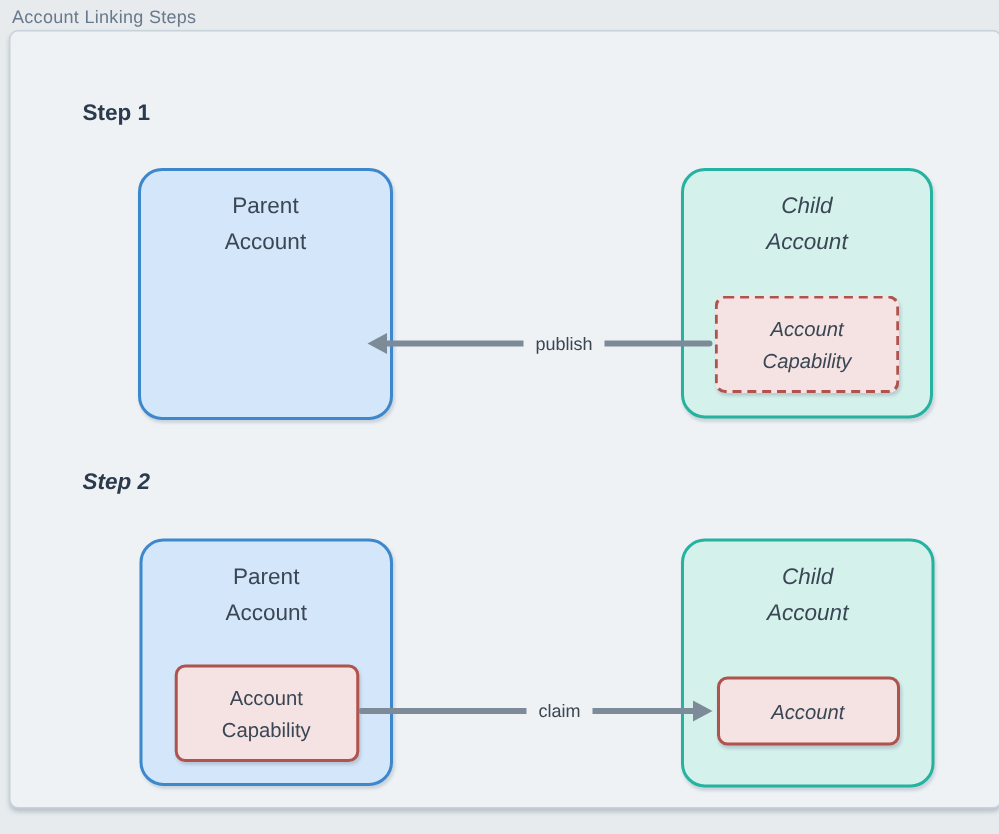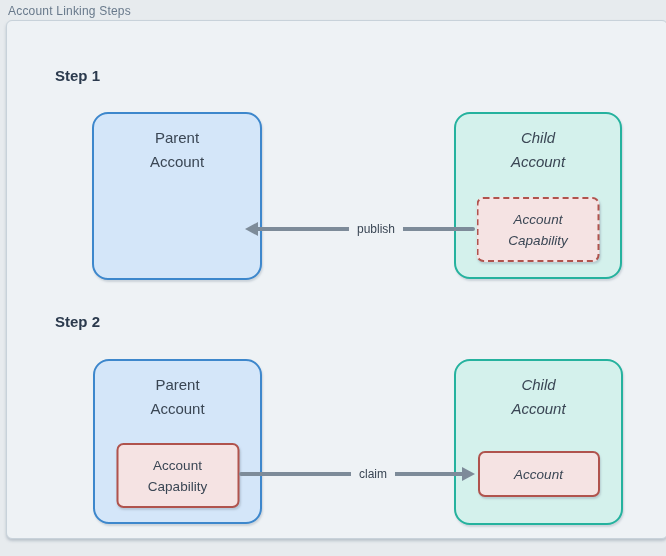--- a/index.html
+++ b/index.html
@@ -102,21 +102,21 @@
     margin-left: 16px;
   }
   
   #step1-label  { left: 48px;  top: 46px;  }
   #parent1      { left: 85px;  top: 91px;  width: 166px; height: 164px; }
   #child1       { left: 447px; top: 91px;  width: 164px; height: 163px; }
   #inbox-chip   { bottom: 25px; width: 116px; height: 44px; }
   #cap1-chip    { bottom: 15px; width: 119px; height: 61px; }
   #arrow1       { left: 238px; top: 198px; width: 230px; }
   
-  #step2-label  { left: 48px;  top: 292px; }
+  #step2-label  { left: 48px;  top: 292px; font-style: italic; }
   #parent2      { left: 86px;  top: 338px; width: 165px; height: 161px; }
   #child2       { left: 447px; top: 338px; width: 165px; height: 162px; }
   #cap2-chip    { bottom: 14px; width: 119px; height: 61px; }
   #account-chip { bottom: 26px; width: 118px; height: 42px; }
   #arrow2       { left: 232px; top: 443px; width: 236px; text-align: center; }
 </style>
 </head>
 <body>
 
 <div class="page">

